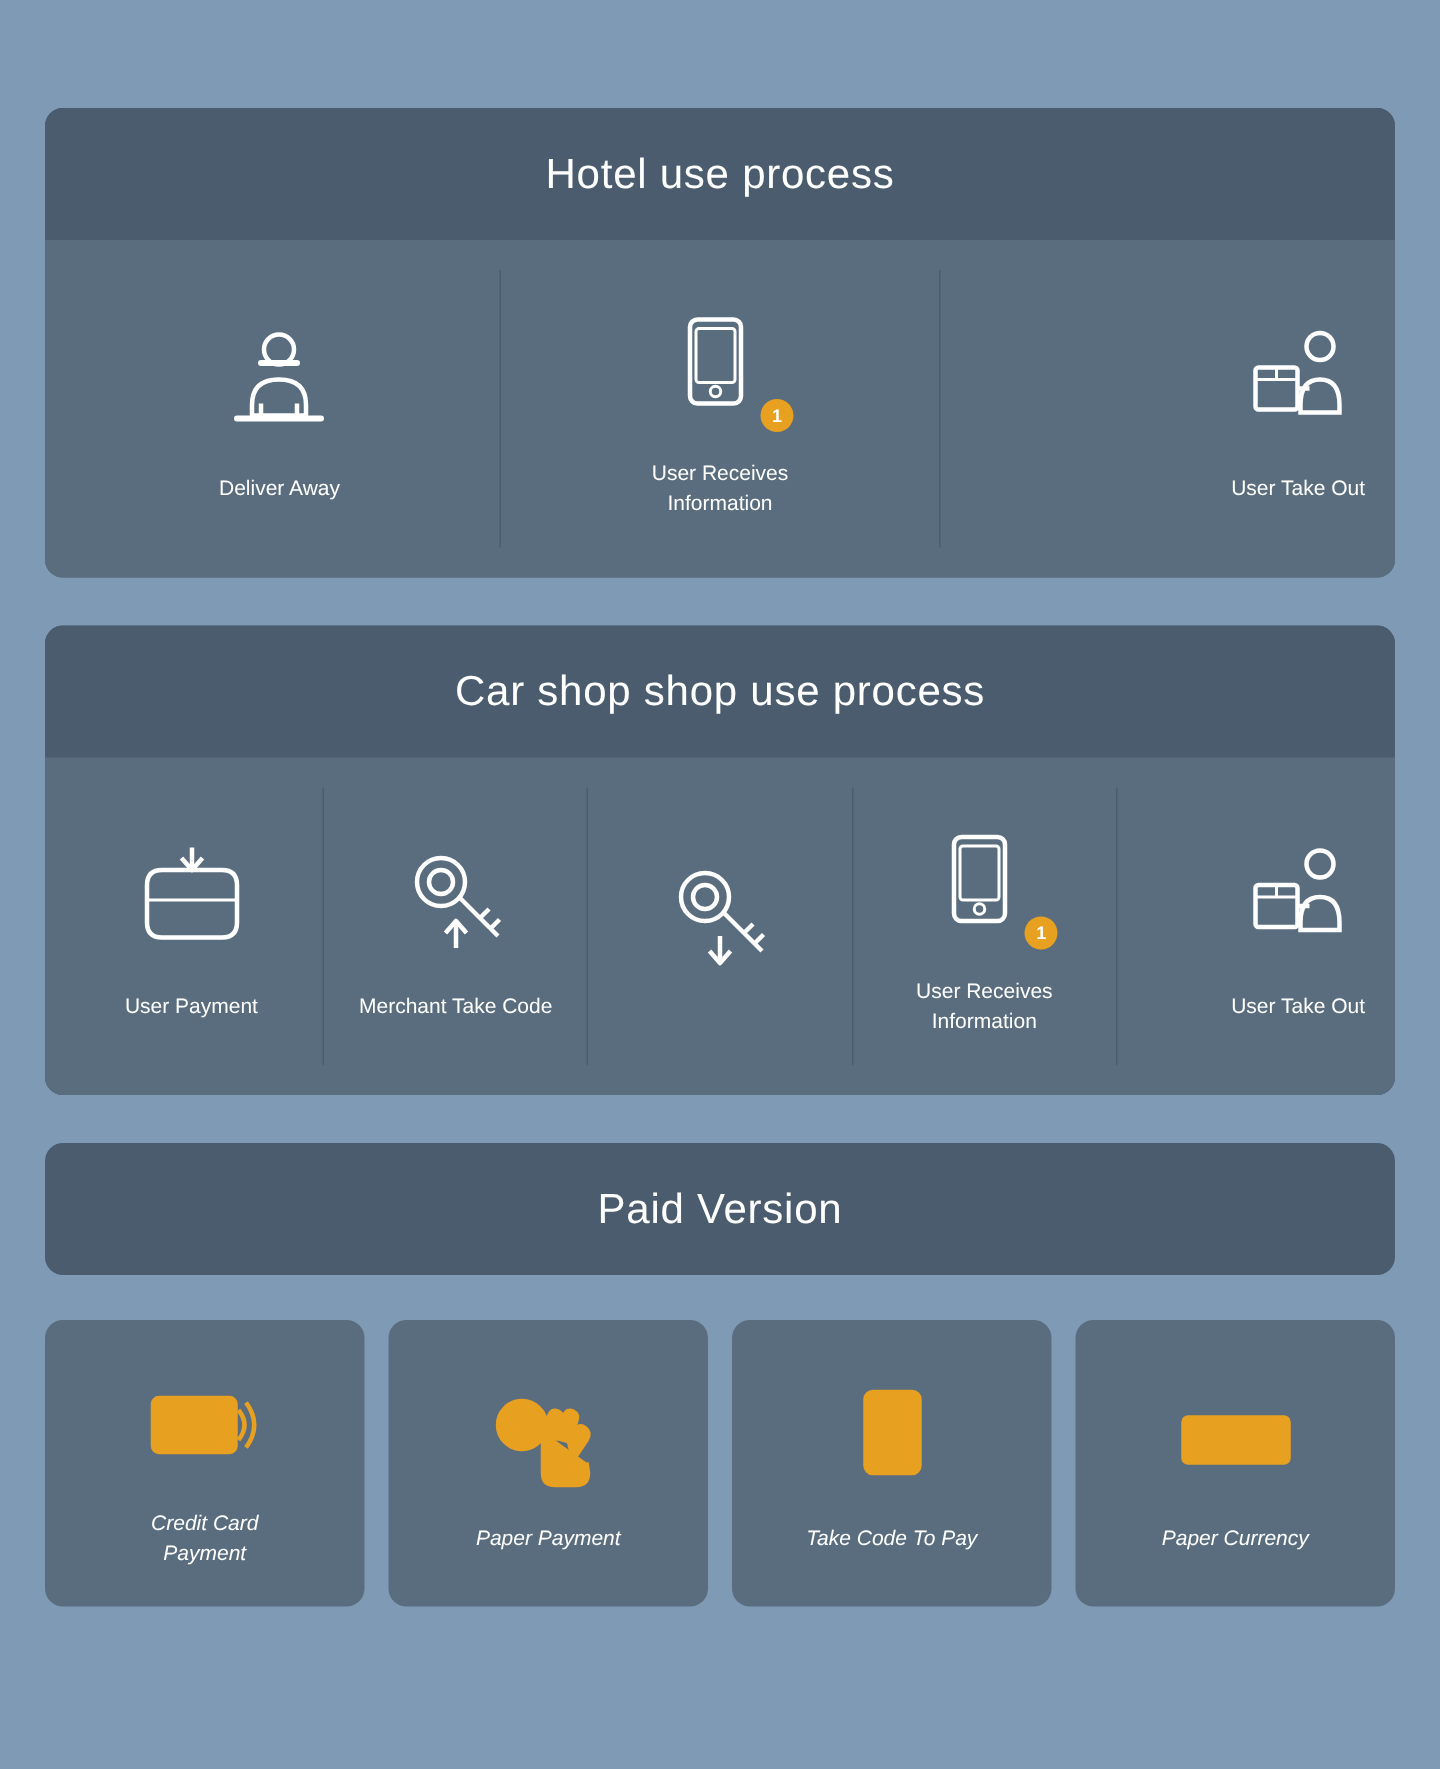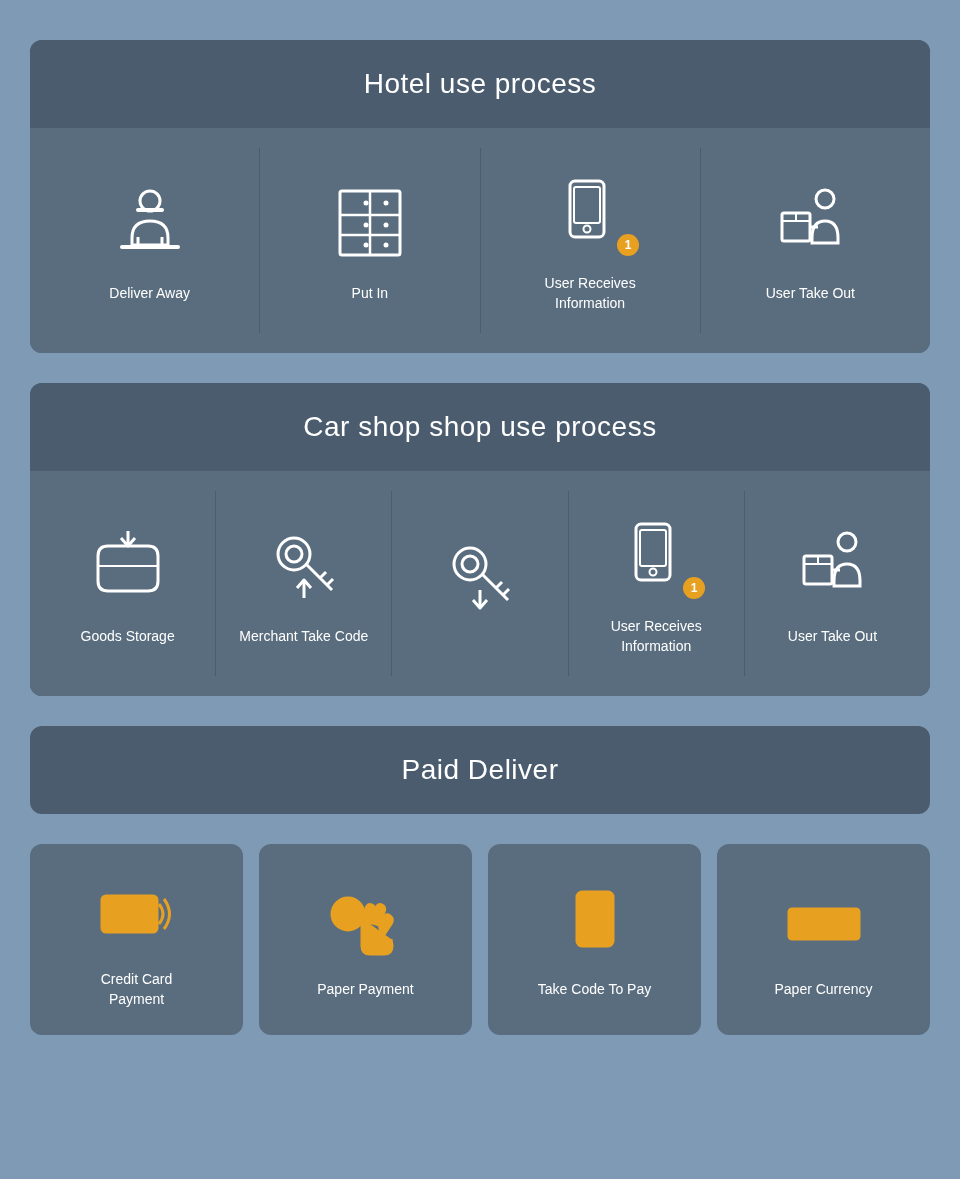--- a/index.html
+++ b/index.html
@@ -8,20 +8,21 @@
       font-family: 'Segoe UI', Arial, sans-serif;
       padding: 40px 30px;
       min-height: 1179px;
     }
 
     .section-card {
       background-color: #4a5c6e;
       border-radius: 12px;
       margin-bottom: 30px;
       overflow: hidden;
+      margin-top: 32px;
     }
 
     .section-title {
       background-color: #4a5c6e;
       color: white;
       text-align: center;
       font-size: 28px;
       font-weight: 400;
       padding: 28px 20px;
       letter-spacing: 0.5px;
@@ -39,20 +40,21 @@
       display: flex;
       flex-direction: column;
       align-items: center;
       justify-content: center;
       padding: 20px 10px;
       border-right: 1px solid #4a5c6e;
     }
 
     .item-cell:last-child {
       border-right: none;
+      align-items: flex-end;
     }
 
     .icon-wrap {
       width: 90px;
       height: 90px;
       display: flex;
       align-items: center;
       justify-content: center;
       margin-bottom: 16px;
     }
@@ -62,20 +64,21 @@
       font-size: 14px;
       text-align: center;
       line-height: 1.4;
     }
 
     
     .paid-items-row {
       display: flex;
       gap: 16px;
       padding: 0 0 0 0;
+      font-style: italic;
     }
 
     .paid-card {
       flex: 1;
       background-color: #5a6d7e;
       border-radius: 12px;
       display: flex;
       flex-direction: column;
       align-items: center;
       justify-content: center;
@@ -139,42 +142,20 @@
 
           <rect x="10" y="62" width="60" height="4" rx="2" fill="white"></rect>
 
           <line x1="28" y1="62" x2="28" y2="54" stroke="white" stroke-width="3"></line>
           <line x1="52" y1="62" x2="52" y2="54" stroke="white" stroke-width="3"></line>
         </svg>
       </div>
       <div class="item-label">Deliver Away</div>
     </div>
 
-    <div class="item-cell">
-      <div class="icon-wrap">
-        <svg viewBox="0 0 80 80" width="80" height="80" xmlns="http://www.w3.org/2000/svg">
-
-          <rect x="10" y="8" width="60" height="64" rx="2" fill="none" stroke="white" stroke-width="3"></rect>
-
-          <line x1="40" y1="8" x2="40" y2="72" stroke="white" stroke-width="2.5"></line>
-
-          <line x1="10" y1="32" x2="70" y2="32" stroke="white" stroke-width="2.5"></line>
-
-          <line x1="10" y1="52" x2="70" y2="52" stroke="white" stroke-width="2.5"></line>
-
-          <circle cx="36" cy="20" r="2.5" fill="white"></circle>
-          <circle cx="56" cy="20" r="2.5" fill="white"></circle>
-          <circle cx="36" cy="42" r="2.5" fill="white"></circle>
-          <circle cx="56" cy="42" r="2.5" fill="white"></circle>
-          <circle cx="36" cy="62" r="2.5" fill="white"></circle>
-          <circle cx="56" cy="62" r="2.5" fill="white"></circle>
-        </svg>
-      </div>
-      <div class="item-label">Put In</div>
-    </div>
 
     <div class="item-cell">
       <div class="icon-wrap relative">
         <svg viewBox="0 0 80 80" width="80" height="80" xmlns="http://www.w3.org/2000/svg">
 
           <rect x="20" y="8" width="34" height="56" rx="5" fill="none" stroke="white" stroke-width="3"></rect>
 
           <rect x="24" y="14" width="26" height="36" rx="2" fill="none" stroke="white" stroke-width="2"></rect>
 
           <circle cx="37" cy="56" r="3.5" fill="none" stroke="white" stroke-width="2"></circle>
@@ -216,21 +197,21 @@
         <svg viewBox="0 0 80 80" width="80" height="80" xmlns="http://www.w3.org/2000/svg">
 
           <path d="M10 30 Q10 20 20 20 L60 20 Q70 20 70 30 L70 55 Q70 65 60 65 L20 65 Q10 65 10 55 Z" fill="none" stroke="white" stroke-width="3"></path>
 
           <line x1="10" y1="40" x2="70" y2="40" stroke="white" stroke-width="2"></line>
 
           <line x1="40" y1="5" x2="40" y2="18" stroke="white" stroke-width="3"></line>
           <polyline points="33,12 40,20 47,12" fill="none" stroke="white" stroke-width="3" stroke-linejoin="round"></polyline>
         </svg>
       </div>
-      <div class="item-label">Goods Storage</div>
+      <div class="item-label">User Payment</div>
     </div>
 
     <div class="item-cell">
       <div class="icon-wrap">
         <svg viewBox="0 0 80 80" width="80" height="80" xmlns="http://www.w3.org/2000/svg">
 
           <circle cx="30" cy="28" r="16" fill="none" stroke="white" stroke-width="3"></circle>
           <circle cx="30" cy="28" r="8" fill="none" stroke="white" stroke-width="3"></circle>
 
           <line x1="42" y1="38" x2="68" y2="64" stroke="white" stroke-width="3"></line>
@@ -292,21 +273,21 @@
           <line x1="40" y1="44" x2="48" y2="44" stroke="white" stroke-width="3"></line>
         </svg>
       </div>
       <div class="item-label">User Take Out</div>
     </div>
 
   </div>
 </div>
 
 <div class="section-card">
-  <div class="section-title">Paid Deliver</div>
+  <div class="section-title">Paid Version</div>
 </div>
 
 <div class="paid-items-row">
 
   <div class="paid-card">
     <div class="paid-icon-wrap gold">
       <svg viewBox="0 0 80 80" width="80" height="80" xmlns="http://www.w3.org/2000/svg" fill="none" stroke="#e8a020" stroke-width="3">
 
         <rect x="5" y="22" width="55" height="36" rx="4"></rect>
 

